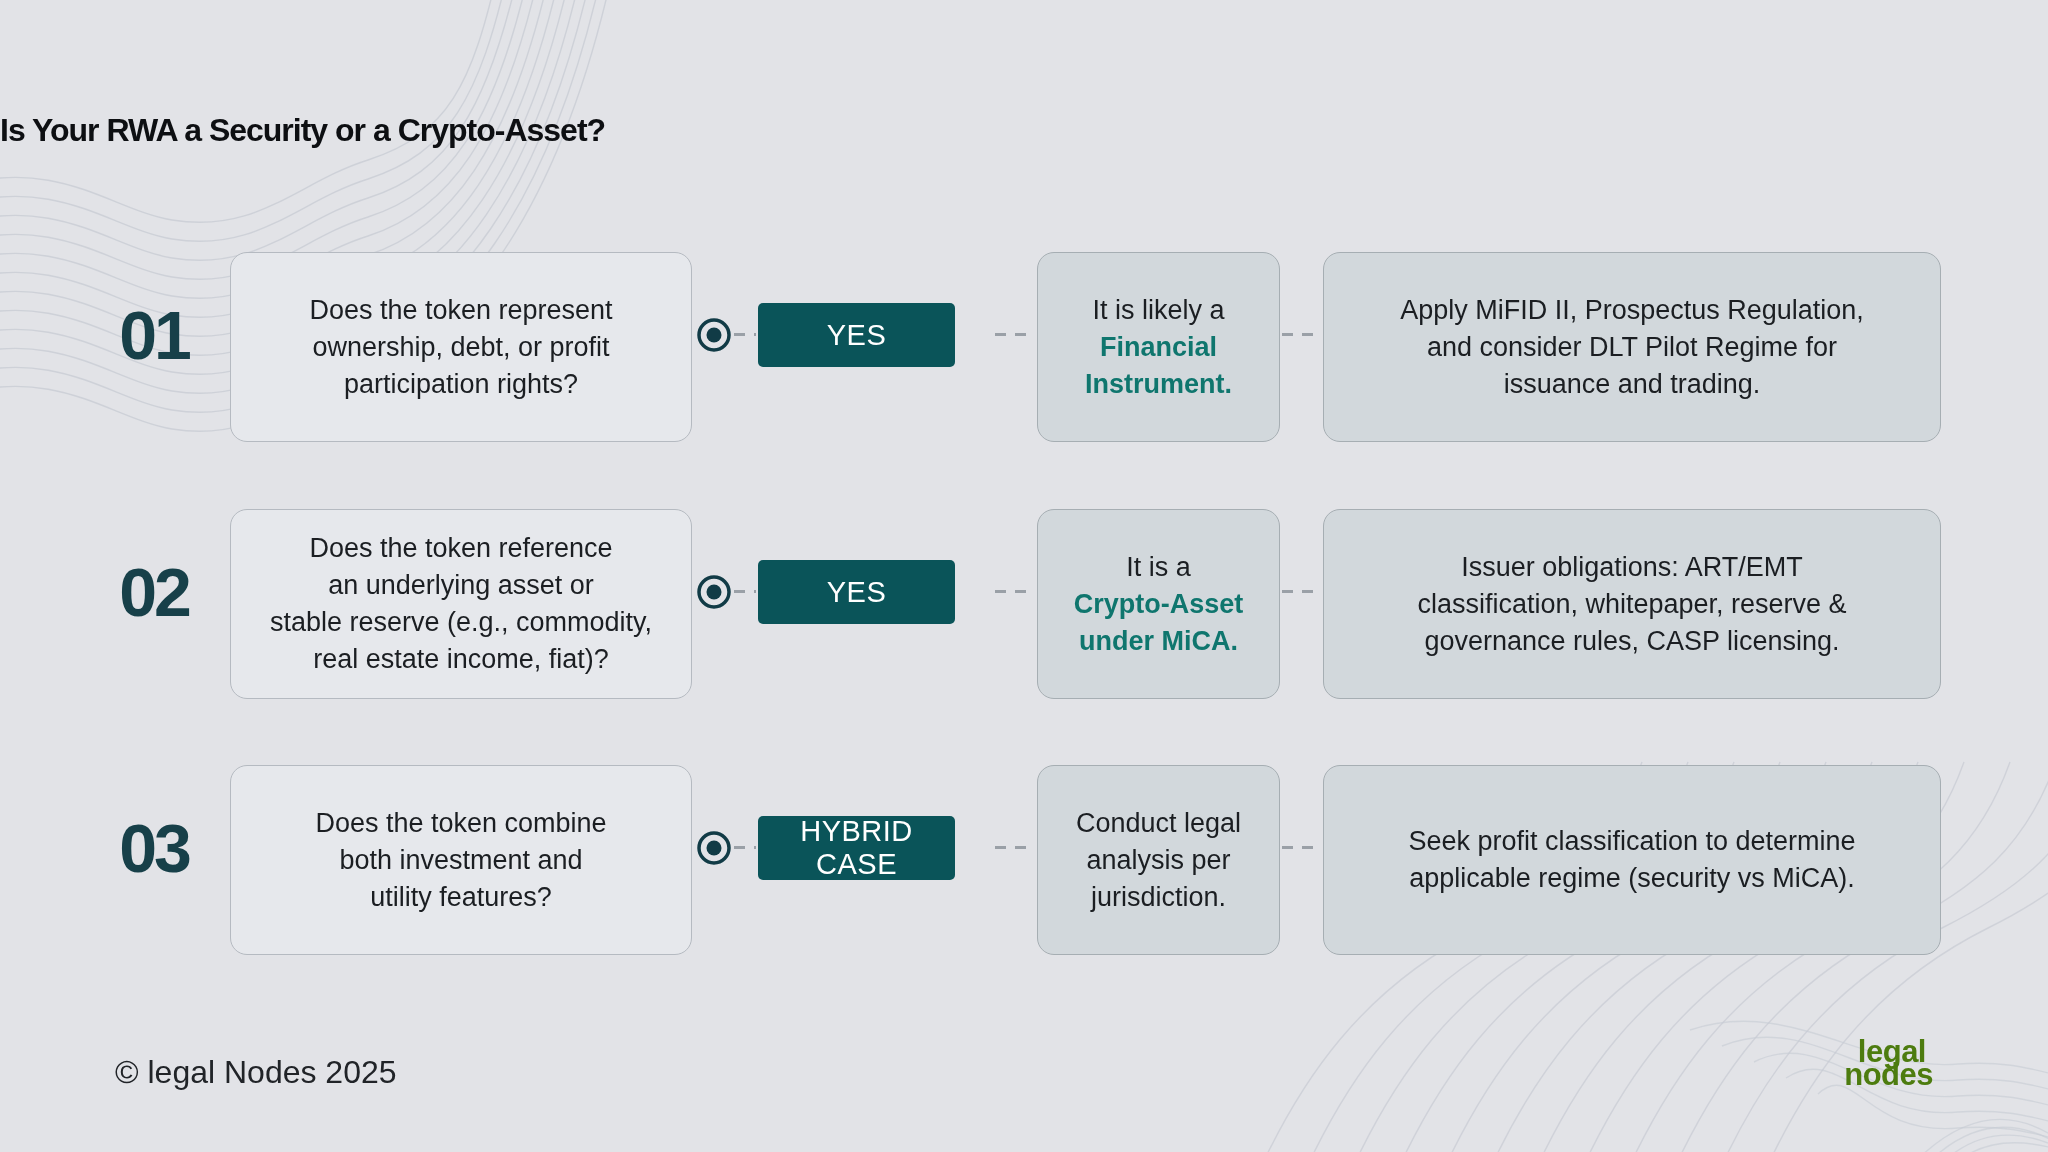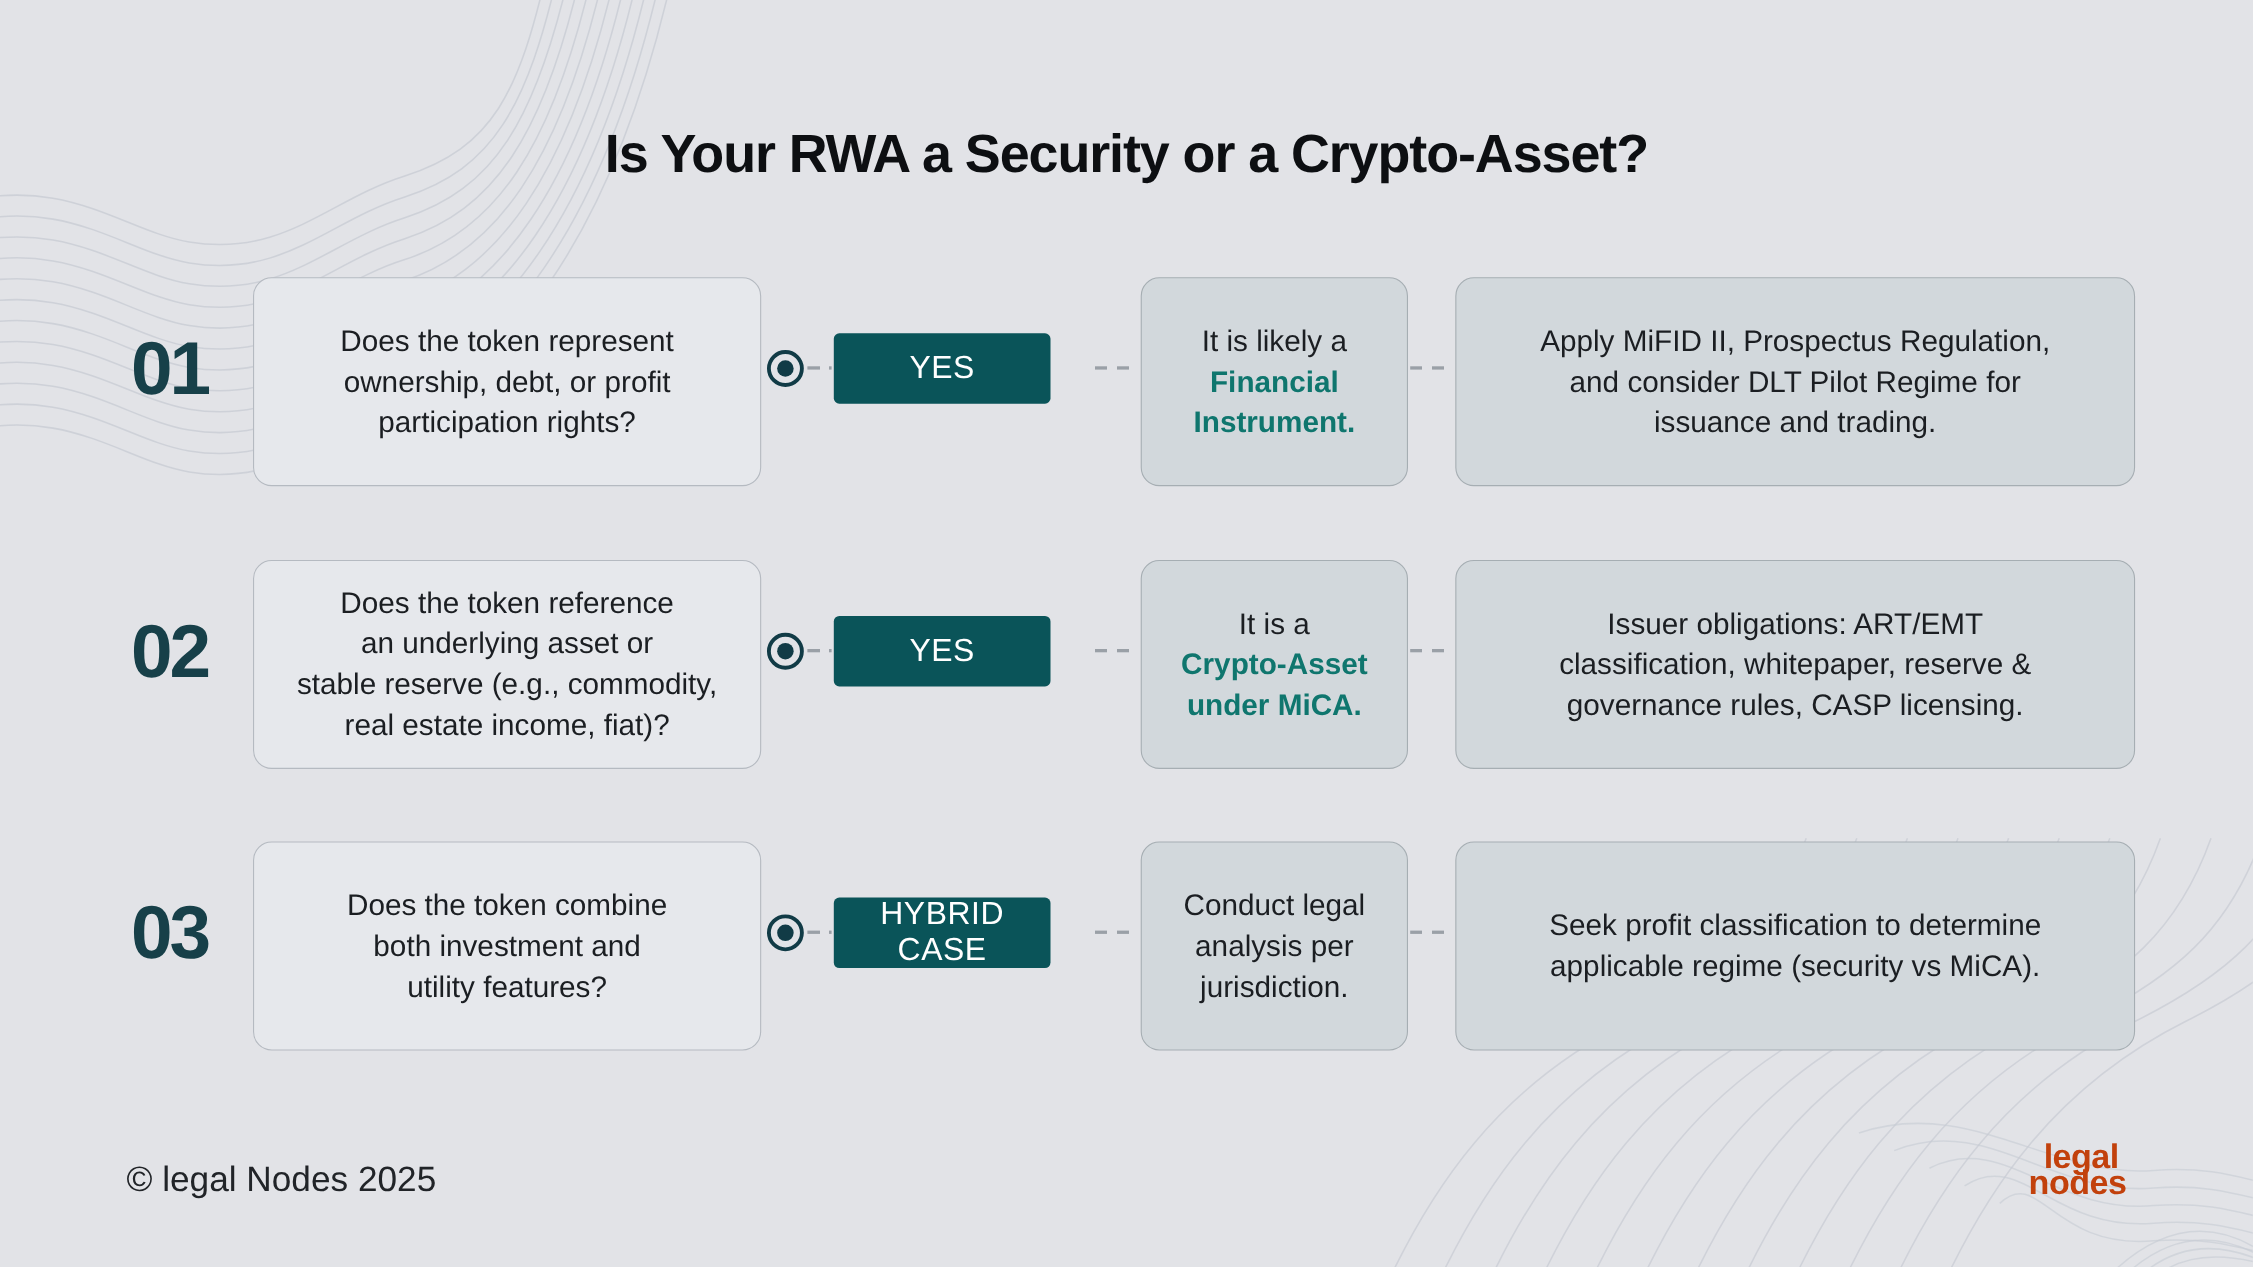--- a/index.html
+++ b/index.html
@@ -6,22 +6,21 @@
   body{
     width:2048px;height:1152px;
     font-family:"Liberation Sans","DejaVu Sans",sans-serif;
     background:var(--background,#e2e3e7);
     overflow:hidden;
   }
   .canvas{position:absolute;left:0;top:0;width:2048px;height:1152px;overflow:hidden;}
   #contours{position:absolute;left:0;top:0;}
   .title{
     position:absolute;left:0;top:112px;width:2048px;
-    text-align:center;
-    font-size:49px;font-weight:700;letter-spacing:-1px;
+    font-size:32px;font-weight:700;letter-spacing:-1px;
     color:var(--title-color,#0d0f12);
   }
   .row{position:absolute;left:0;width:2048px;height:190px;}
   .row1{top:240px}.row2{top:497px}.row3{top:753px}
   .num{
     position:absolute;left:88px;top:0;width:132px;height:100%;
     display:flex;align-items:center;justify-content:center;
     font-size:68px;font-weight:700;letter-spacing:-3px;
     color:var(--number-teal,#174049);
   }
@@ -71,21 +70,21 @@
     font-family:inherit;cursor:pointer;
   }
   .copyright{
     position:absolute;left:115px;top:1054px;
     font-size:32px;color:#212428;
   }
   .logo{
     position:absolute;right:115px;top:1040px;
     text-align:right;
     font-size:31px;font-weight:700;line-height:23px;letter-spacing:-.5px;
-    color:#c2410c;
+    color:#4d7c0f;
   }
   .logo .l1{display:block;margin-right:7px;}
   .logo .l2{display:block;}
 </style>
 </head>
 <body>
 
 <div class="canvas">
 
   <svg id="contours" width="2048" height="1152" viewBox="0 0 2048 1152">

